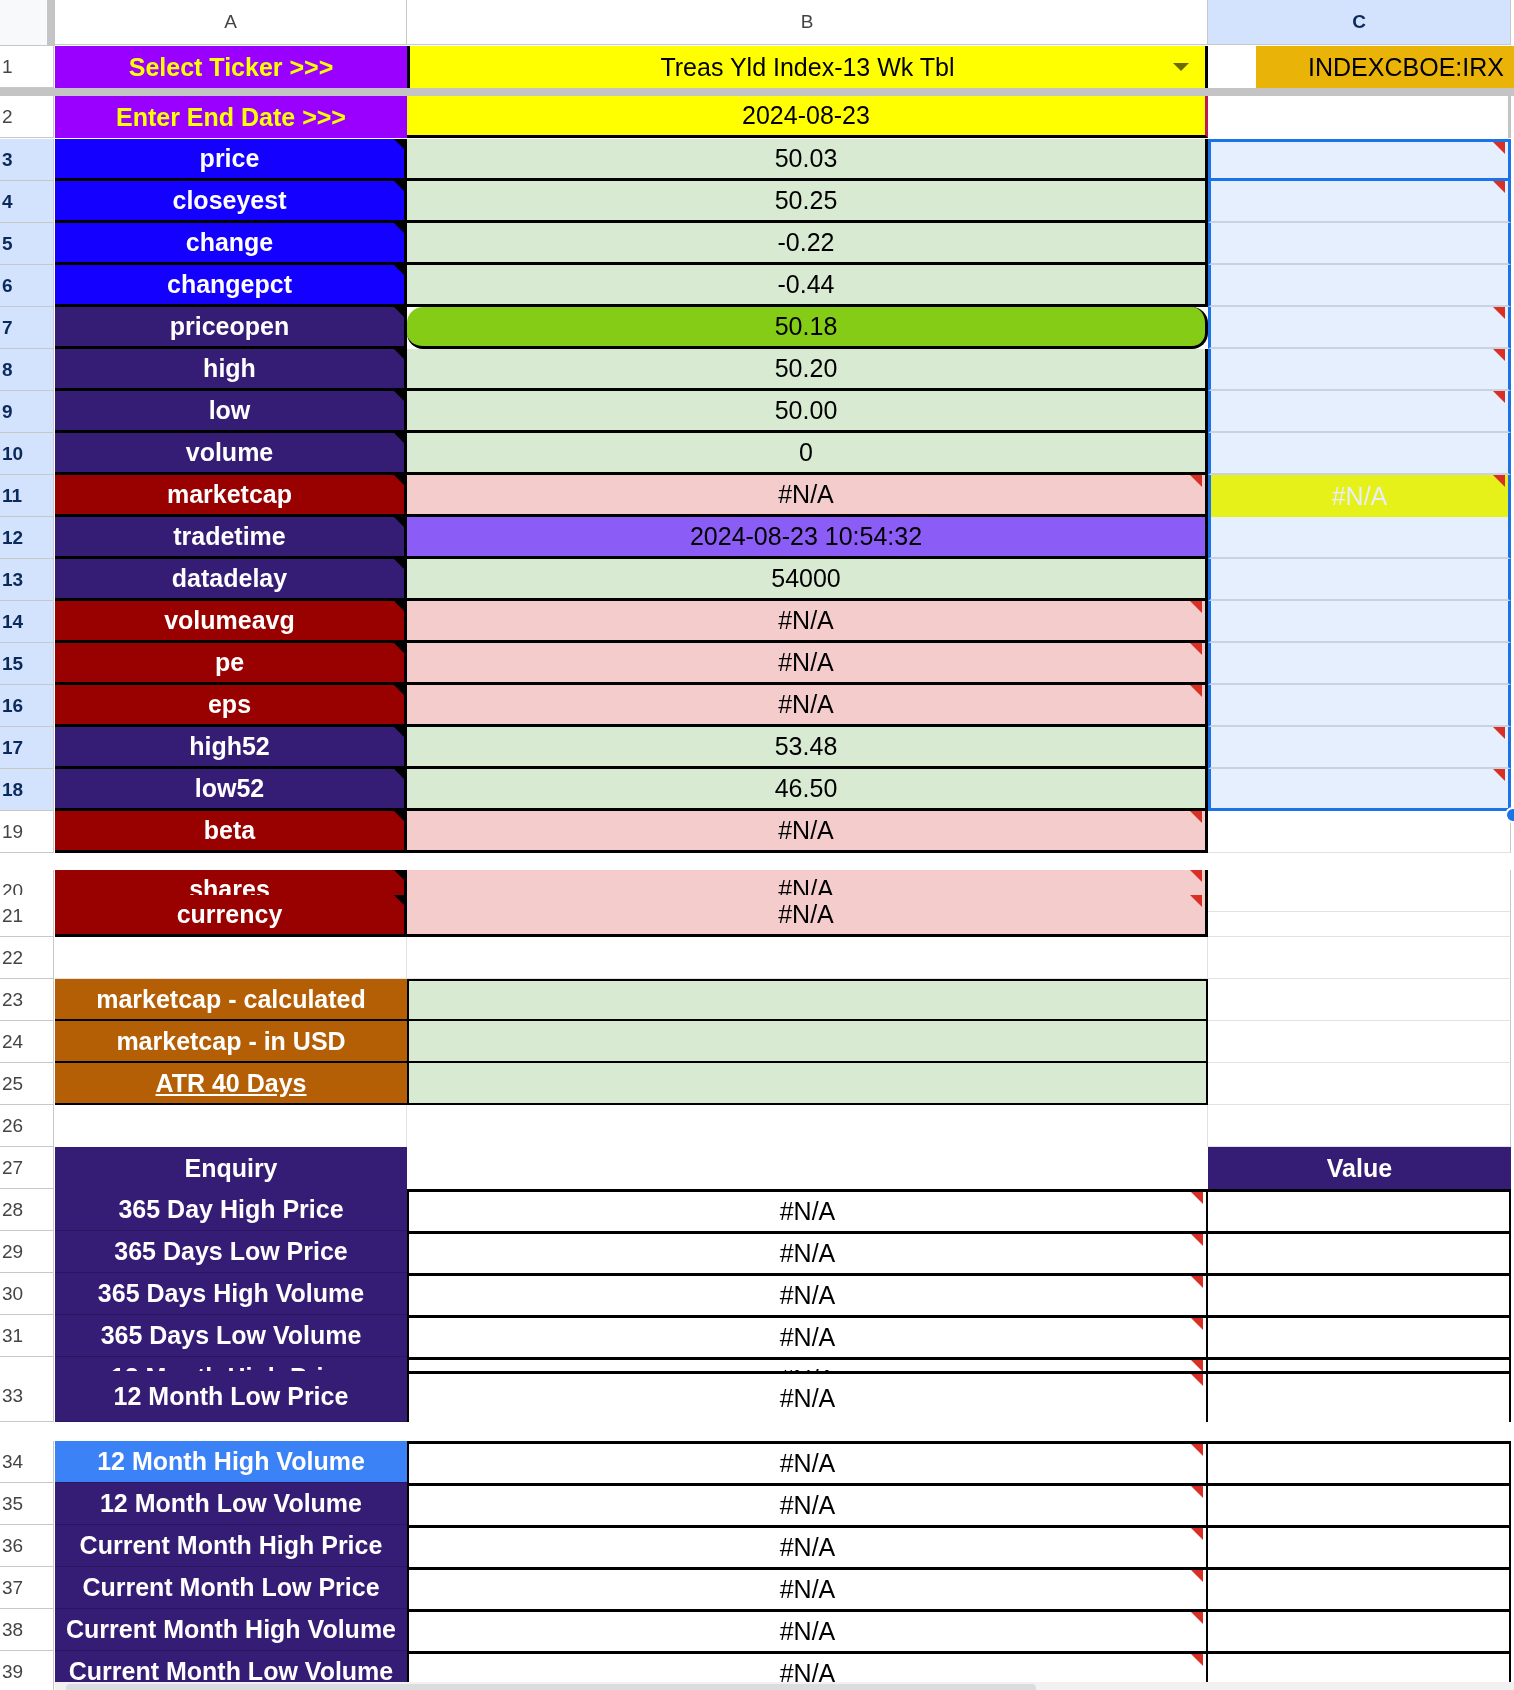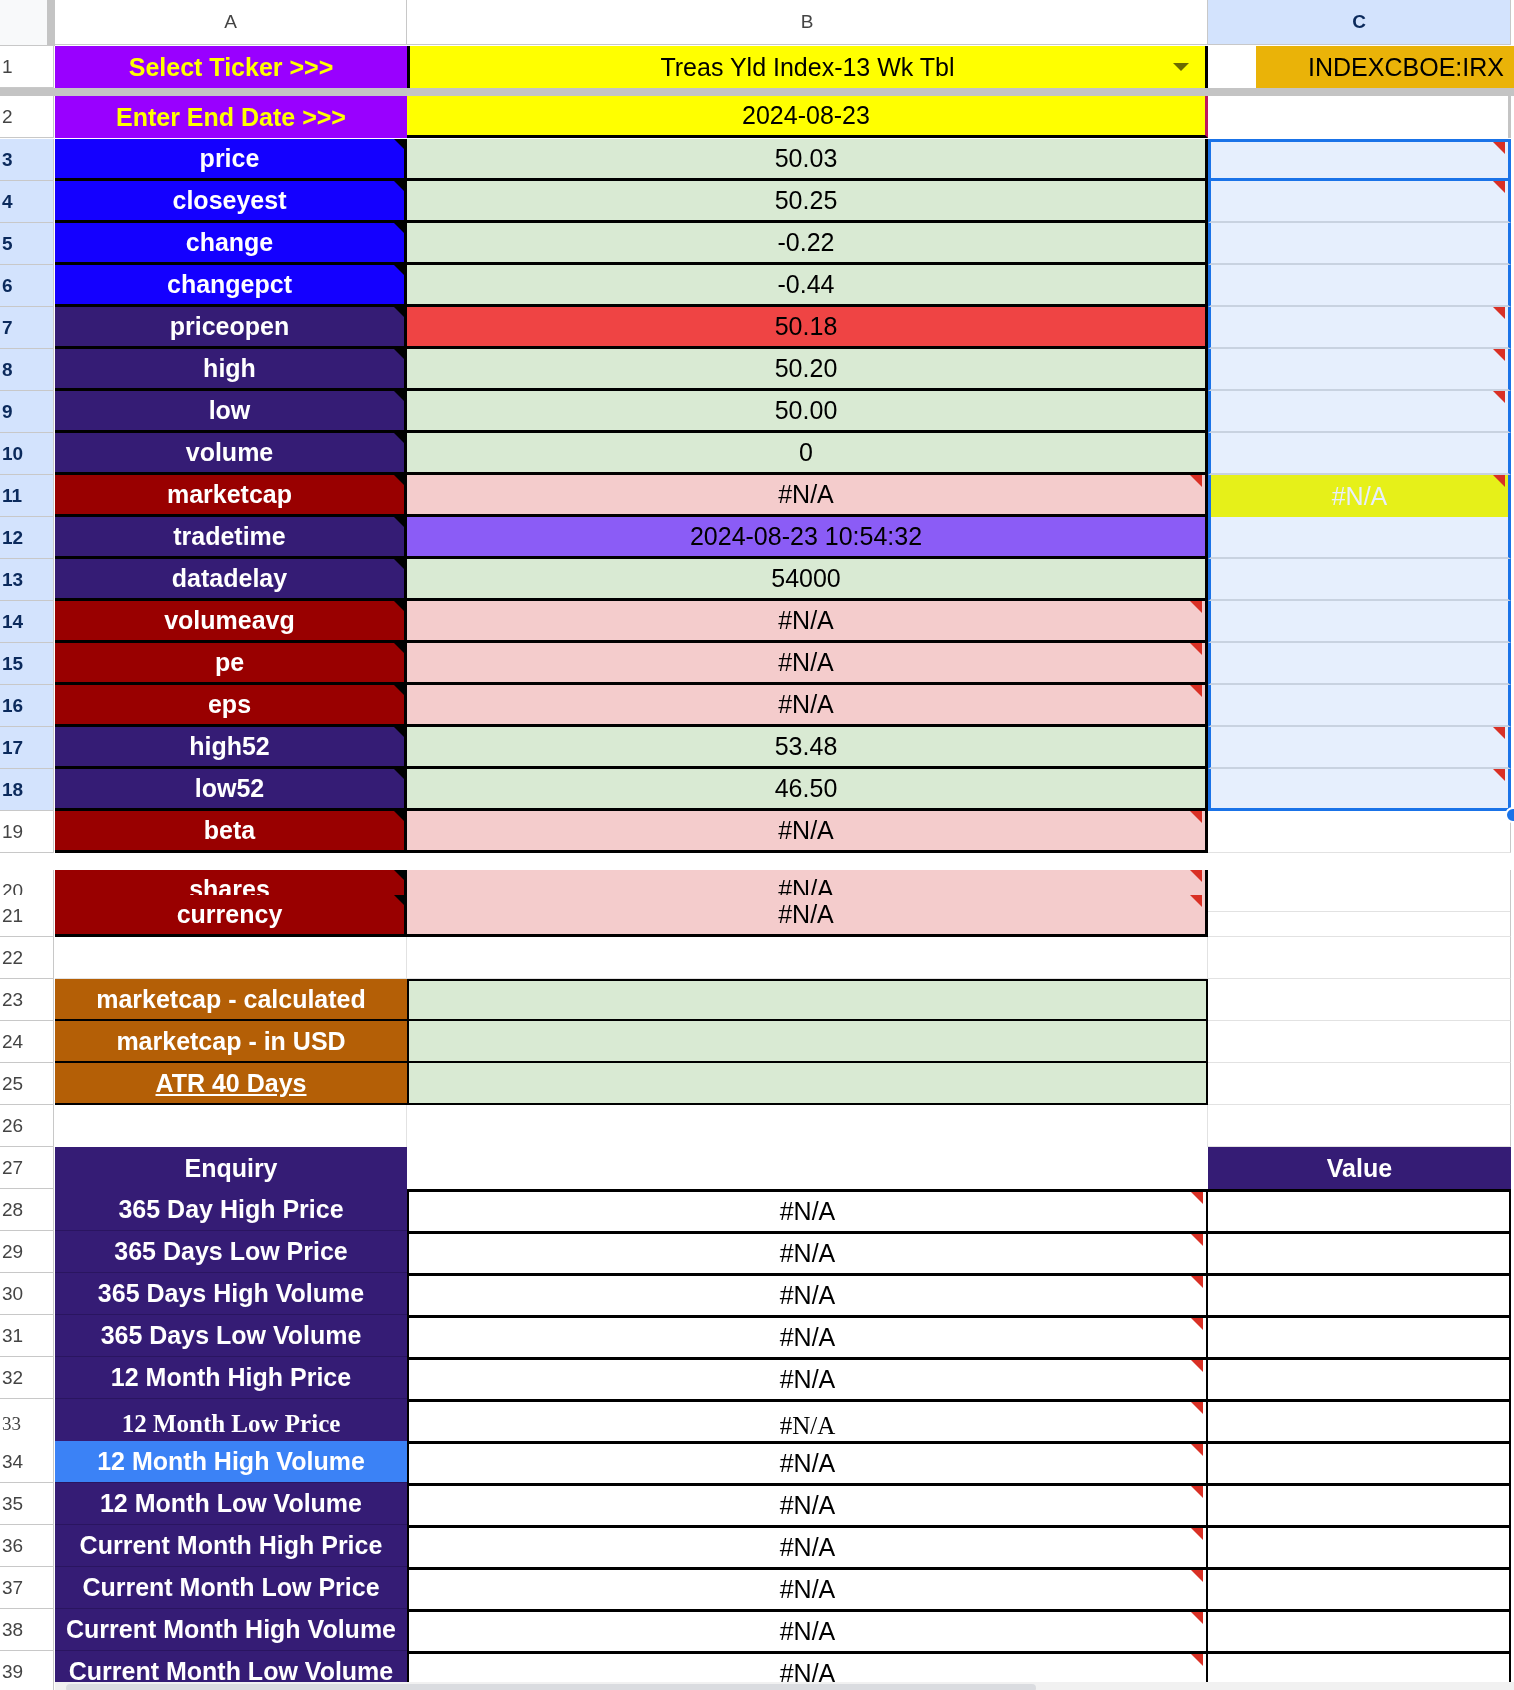--- a/index.html
+++ b/index.html
@@ -84,21 +84,21 @@
       </div>
       <div class="row" style="top: 265px; height: 42px;">
         <div class="rh sel">6</div>
         <div class="cell a noteA" style="background:#1400ff;border-bottom:3px solid #000;border-right:3px solid #000;">changepct</div>
         <div class="cell b bd-b bd-r" style="background:#d9ead3;">-0.44</div>
         <div class="cell c c-sel" style=""></div>
       </div>
       <div class="row" style="top: 307px; height: 42px;">
         <div class="rh sel">7</div>
         <div class="cell a noteA" style="background:#351c75;border-bottom:3px solid #000;border-right:3px solid #000;">priceopen</div>
-        <div class="cell b bd-b bd-r" style="background:#ef4444;">50.18</div>
+        <div class="cell b bd-b bd-r" style="background:#84cc16;border-radius:16px;">50.18</div>
         <div class="cell c c-sel note" style=""></div>
       </div>
       <div class="row" style="top: 349px; height: 42px;">
         <div class="rh sel">8</div>
         <div class="cell a noteA" style="background:#351c75;border-bottom:3px solid #000;border-right:3px solid #000;">high</div>
         <div class="cell b bd-b bd-r" style="background:#d9ead3;">50.20</div>
         <div class="cell c c-sel note" style=""></div>
       </div>
       <div class="row" style="top: 391px; height: 42px;">
         <div class="rh sel">9</div>
@@ -228,21 +228,21 @@
         <div class="cell a" style="background:#351c75;border-bottom:1px solid #2a1560;">365 Days Low Volume</div>
         <div class="cell b note" style="background:#fff;border-top:3px solid #000;border-right:2px solid #000;border-left:2px solid #000;">#N/A</div>
         <div class="cell c" style="background:#fff;border-top:3px solid #000;border-right:2px solid #000;"></div>
       </div>
       <div class="row" style="top: 1357px; height: 42px;">
         <div class="rh">32</div>
         <div class="cell a" style="background:#351c75;border-bottom:1px solid #2a1560;">12 Month High Price</div>
         <div class="cell b note" style="background:#fff;border-top:3px solid #000;border-right:2px solid #000;border-left:2px solid #000;">#N/A</div>
         <div class="cell c" style="background:#fff;border-top:3px solid #000;border-right:2px solid #000;"></div>
       </div>
-      <div class="row" style="top: 1399px; height: 51px; font-family: Liberation Serif, serif;">
+      <div class="row" style="top: 1371px; height: 51px;">
         <div class="rh">33</div>
         <div class="cell a" style="background:#351c75;border-bottom:1px solid #2a1560;">12 Month Low Price</div>
         <div class="cell b note" style="background:#fff;border-top:3px solid #000;border-right:2px solid #000;border-left:2px solid #000;">#N/A</div>
         <div class="cell c" style="background:#fff;border-top:3px solid #000;border-right:2px solid #000;"></div>
       </div>
       <div class="row" style="top: 1441px; height: 42px;">
         <div class="rh">34</div>
         <div class="cell a" style="background:#3b82f6;border-bottom:1px solid #2a1560;">12 Month High Volume</div>
         <div class="cell b note" style="background:#fff;border-top:3px solid #000;border-right:2px solid #000;border-left:2px solid #000;">#N/A</div>
         <div class="cell c" style="background:#fff;border-top:3px solid #000;border-right:2px solid #000;"></div>

